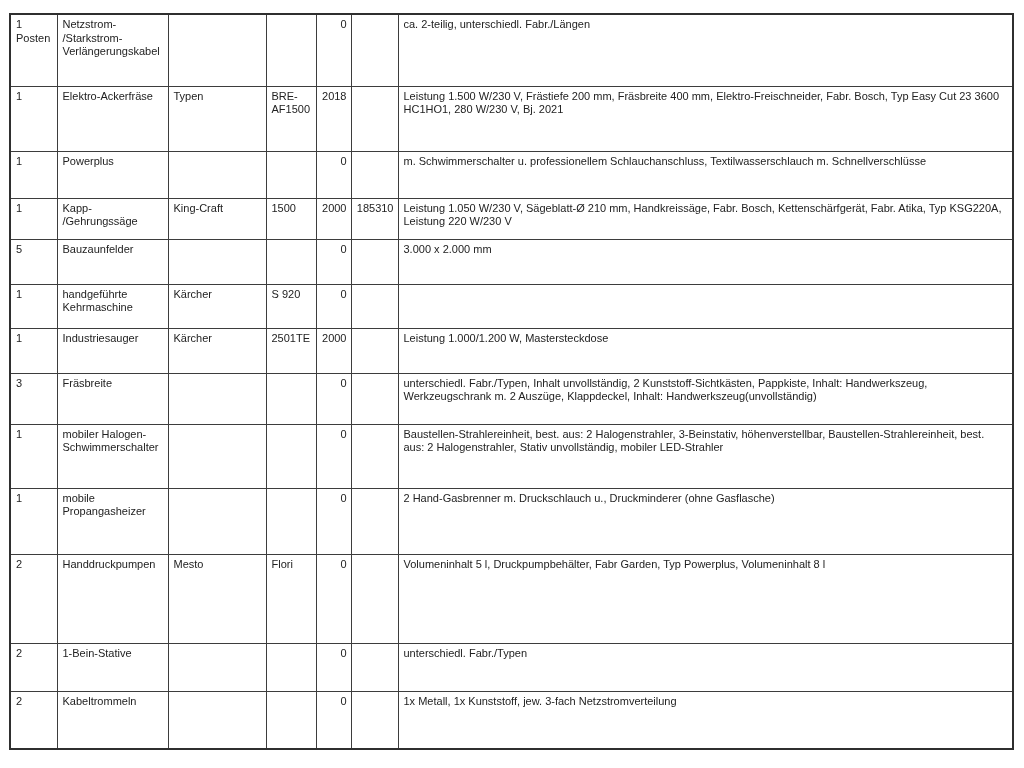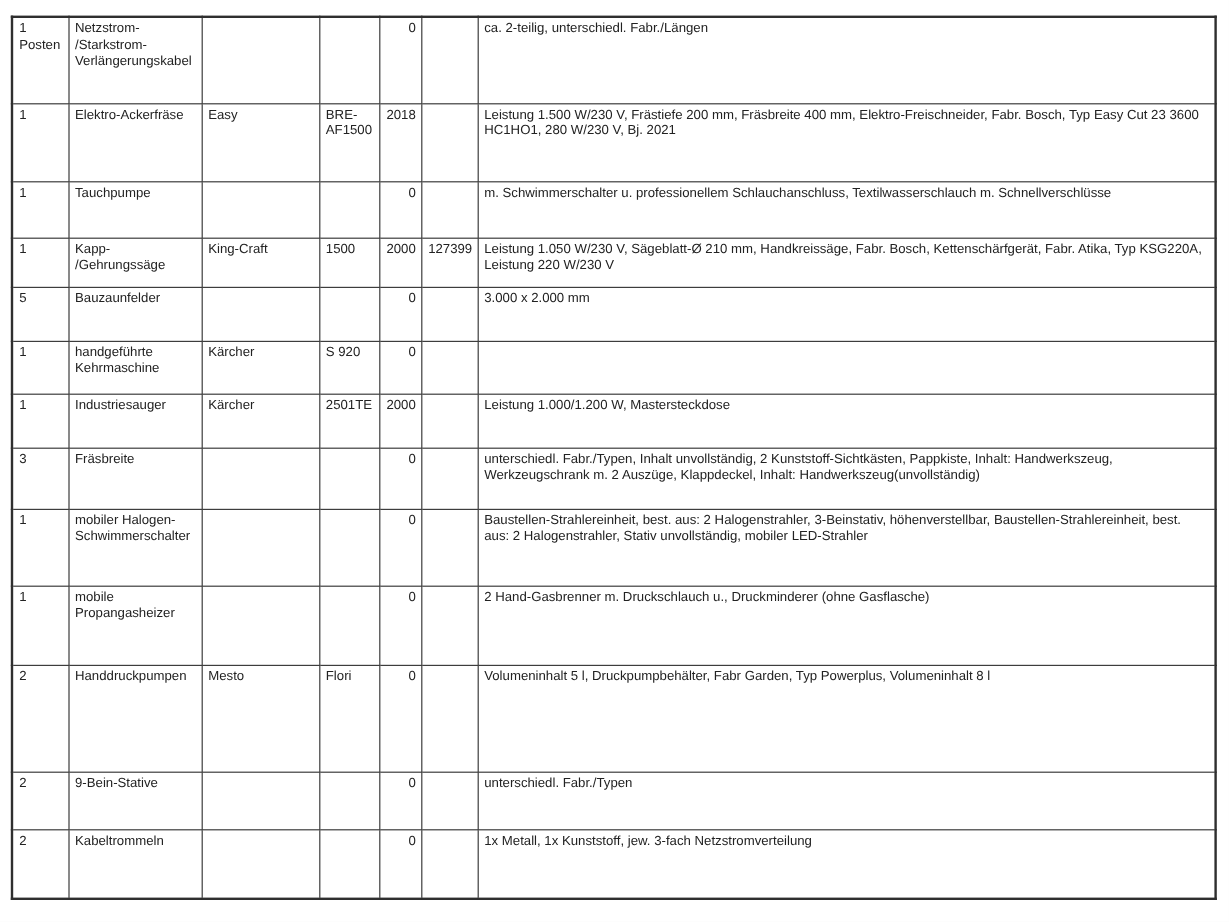--- a/index.html
+++ b/index.html
@@ -70,44 +70,44 @@
 Verlängerungskabel</td>
           <td></td>
           <td class="wrap-fixed"></td>
           <td class="num">0</td>
           <td class="num"></td>
           <td class="desc">ca. 2-teilig, unterschiedl. Fabr./Längen</td>
         </tr>
         <tr style="height: 65px;">
           <td class="wrap-fixed">1</td>
           <td class="wrap-fixed">Elektro-Ackerfräse</td>
-          <td>Easy</td>
+          <td>Typen</td>
           <td class="wrap-fixed">BRE-
 AF1500</td>
           <td class="num">2018</td>
           <td class="num"></td>
           <td class="desc">Leistung 1.500 W/230 V, Frästiefe 200 mm, Fräsbreite 400 mm, Elektro-Freischneider, Fabr. Bosch, Typ Easy Cut 23 3600 HC1HO1, 280 W/230 V, Bj. 2021</td>
         </tr>
         <tr style="height: 47px;">
           <td class="wrap-fixed">1</td>
-          <td class="wrap-fixed">Tauchpumpe</td>
+          <td class="wrap-fixed">Powerplus</td>
           <td></td>
           <td class="wrap-fixed"></td>
           <td class="num">0</td>
           <td class="num"></td>
           <td class="desc">m. Schwimmerschalter u. professionellem Schlauchanschluss, Textilwasserschlauch m. Schnellverschlüsse</td>
         </tr>
         <tr style="height: 41px;">
           <td class="wrap-fixed">1</td>
           <td class="wrap-fixed">Kapp-
 /Gehrungssäge</td>
           <td>King-Craft</td>
           <td class="wrap-fixed">1500</td>
           <td class="num">2000</td>
-          <td class="num">127399</td>
+          <td class="num">185310</td>
           <td class="desc">Leistung 1.050 W/230 V, Sägeblatt-Ø 210 mm, Handkreissäge, Fabr. Bosch, Kettenschärfgerät, Fabr. Atika, Typ KSG220A, Leistung 220 W/230 V</td>
         </tr>
         <tr style="height: 45px;">
           <td class="wrap-fixed">5</td>
           <td class="wrap-fixed">Bauzaunfelder</td>
           <td></td>
           <td class="wrap-fixed"></td>
           <td class="num">0</td>
           <td class="num"></td>
           <td class="desc">3.000 x 2.000 mm</td>
@@ -164,21 +164,21 @@
           <td class="wrap-fixed">2</td>
           <td class="wrap-fixed">Handdruckpumpen</td>
           <td>Mesto</td>
           <td class="wrap-fixed">Flori</td>
           <td class="num">0</td>
           <td class="num"></td>
           <td class="desc">Volumeninhalt 5 l, Druckpumpbehälter, Fabr Garden, Typ Powerplus, Volumeninhalt 8 l</td>
         </tr>
         <tr style="height: 48px;">
           <td class="wrap-fixed">2</td>
-          <td class="wrap-fixed">9-Bein-Stative</td>
+          <td class="wrap-fixed">1-Bein-Stative</td>
           <td></td>
           <td class="wrap-fixed"></td>
           <td class="num">0</td>
           <td class="num"></td>
           <td class="desc">unterschiedl. Fabr./Typen</td>
         </tr>
         <tr style="height: 58px;">
           <td class="wrap-fixed">2</td>
           <td class="wrap-fixed">Kabeltrommeln</td>
           <td></td>

